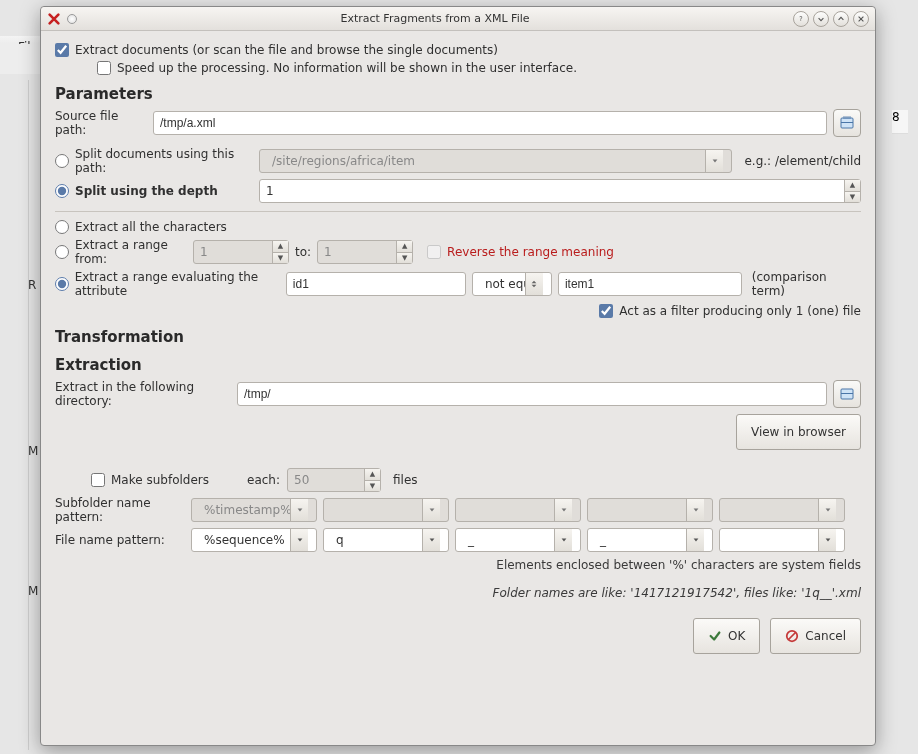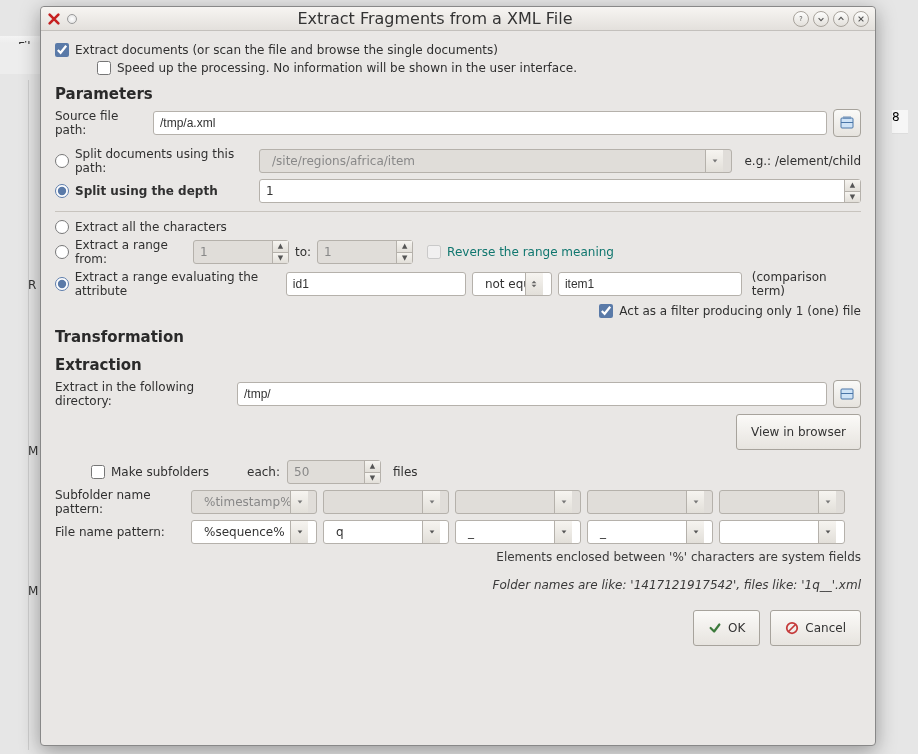--- a/index.html
+++ b/index.html
@@ -34,21 +34,21 @@
   height:24px;
   background:linear-gradient(#f7f5f2,#e3e0dc);
   border-bottom:1px solid #c3c0bc;
   display:flex; align-items:center;
   padding:0 6px;
   border-radius:4px 4px 0 0;
 }
 .titlebar .t-left { display:flex; align-items:center; gap:6px; }
 .app-icon svg { width:14px; height:14px; display:block; }
 .title-dot { width:10px;height:10px;border:1px solid #999;border-radius:50%; background:radial-gradient(#fff,#ddd); }
-.titlebar .t-title { flex:1; text-align:center; color:#333; font-size:16px; }
+.titlebar .t-title { flex:1; text-align:center; color:#333; font-size:11px; }
 .titlebar .t-right { display:flex; gap:4px; }
 .t-btn { width:16px;height:16px;border:1px solid #a8a39c;border-radius:50%; background:linear-gradient(#fdfdfc,#e3e0db); display:flex;align-items:center;justify-content:center; font-size:9px; color:#555; cursor:pointer;}
 .t-btn svg{width:8px;height:8px;}
 
 .content { flex:1; padding:8px 14px 12px 14px; overflow:hidden; color:#303030; }
 
 .row { display:flex; align-items:center; margin:4px 0; gap:6px; }
 .section-h { font-size:15px; font-weight:bold; margin:10px 0 6px 0; color:#2a2a2a; }
 
 input[type="text"].field, .combo, .spin {
@@ -98,21 +98,21 @@
 input[type="checkbox"], input[type="radio"]{ width:14px;height:14px; accent-color:#5a7aa8;}
 
 .hr { border:none; border-top:1px solid #c8c4be; margin:8px 0;}
 
 .hint-r { text-align:right; color:#3a3a3a; margin-top:6px;}
 .hint-r.i { font-style:italic; }
 
 .footer { display:flex; justify-content:flex-end; gap:10px; margin-top:18px; }
 
 label.txt { color:#303030; }
-label.dim { color:#0f766e; }
+label.dim { color:#b91c1c; }
 </style>
 </head>
 <body>
 
 <div class="bg-window">
   <div class="bg-menubar"><span style="text-decoration:underline;text-decoration-color:#888;">File</span></div>
   <div class="bg-toolbar"></div>
   <div class="bg-panel-brd"></div>
   <div class="bg-text" style="top:278px;">R</div>
   <div class="bg-text" style="top:444px;">M</div>
@@ -273,21 +273,21 @@
           </svg>
       </div>
     </div>
 
     <div class="row" style="justify-content:flex-end; margin-top:6px;">
       <div class="push-btn">
         <span>View in browser</span>
       </div>
     </div>
 
-    <div class="row" style="margin-top:10px;padding-left:36px;">
+    <div class="row" style="margin-top:18px;padding-left:36px;">
       <input type="checkbox" style="">
       <label class="txt" style="width:130px;">Make subfolders</label>
       <label class="txt" style="width:34px;">each:</label>
       <div class="spin disabled" style="width:94px;">
         <div class="sval">50</div>
         <div class="sbtns">
             <div>▲</div>
             <div>▼</div>
           </div>
       </div>

